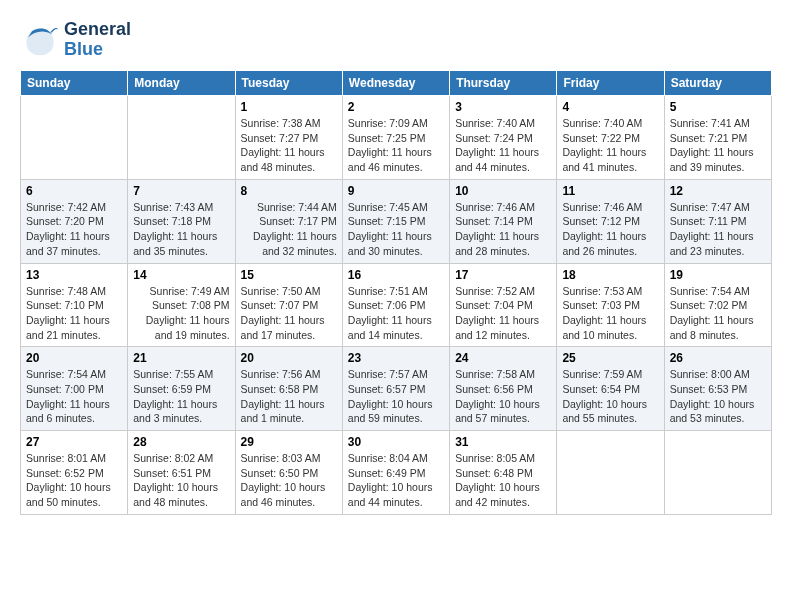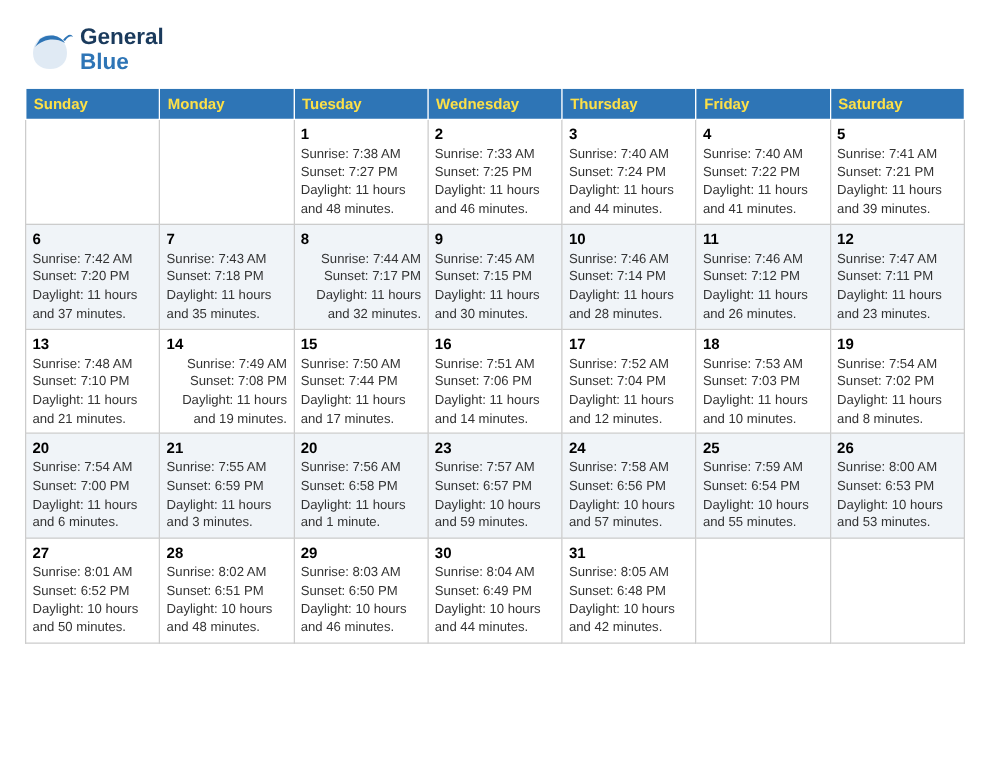--- a/index.html
+++ b/index.html
@@ -28,21 +28,21 @@
       font-size: 15px;
       color: #444;
     }
     .calendar {
       width: 100%;
       border-collapse: collapse;
       font-size: 11px;
     }
     .calendar th {
       background: #2e75b6;
-      color: #fde047;
+      color: #ffffff;
       padding: 5px 6px;
       text-align: left;
       font-size: 12px;
       border: 1px solid #fff;
     }
     .calendar td {
       border: 1px solid #ccc;
       vertical-align: top;
       padding: 4px 5px;
       width: 107px;
@@ -125,21 +125,21 @@
         <td class="empty-cell"></td>
         <td class="empty-cell"></td>
         <td>
           <span class="day-num">1</span>
           <div class="day-info" style="white-space: pre-line;">Sunrise: 7:38 AM
 Sunset: 7:27 PM
 Daylight: 11 hours and 48 minutes.</div>
         </td>
         <td>
           <span class="day-num">2</span>
-          <div class="day-info" style="white-space: pre-line;">Sunrise: 7:33 AM
+          <div class="day-info" style="white-space: pre-line;">Sunrise: 7:09 AM
 Sunset: 7:25 PM
 Daylight: 11 hours and 46 minutes.</div>
         </td>
         <td>
           <span class="day-num">3</span>
           <div class="day-info" style="white-space: pre-line;">Sunrise: 7:40 AM
 Sunset: 7:24 PM
 Daylight: 11 hours and 44 minutes.</div>
         </td>
         <td>
@@ -208,21 +208,21 @@
         </td>
         <td>
           <span class="day-num">14</span>
           <div class="day-info" style="white-space: pre-line; text-align: right;">Sunrise: 7:49 AM
 Sunset: 7:08 PM
 Daylight: 11 hours and 19 minutes.</div>
         </td>
         <td>
           <span class="day-num">15</span>
           <div class="day-info" style="white-space: pre-line;">Sunrise: 7:50 AM
-Sunset: 7:44 PM
+Sunset: 7:07 PM
 Daylight: 11 hours and 17 minutes.</div>
         </td>
         <td>
           <span class="day-num">16</span>
           <div class="day-info" style="white-space: pre-line;">Sunrise: 7:51 AM
 Sunset: 7:06 PM
 Daylight: 11 hours and 14 minutes.</div>
         </td>
         <td>
           <span class="day-num">17</span>

